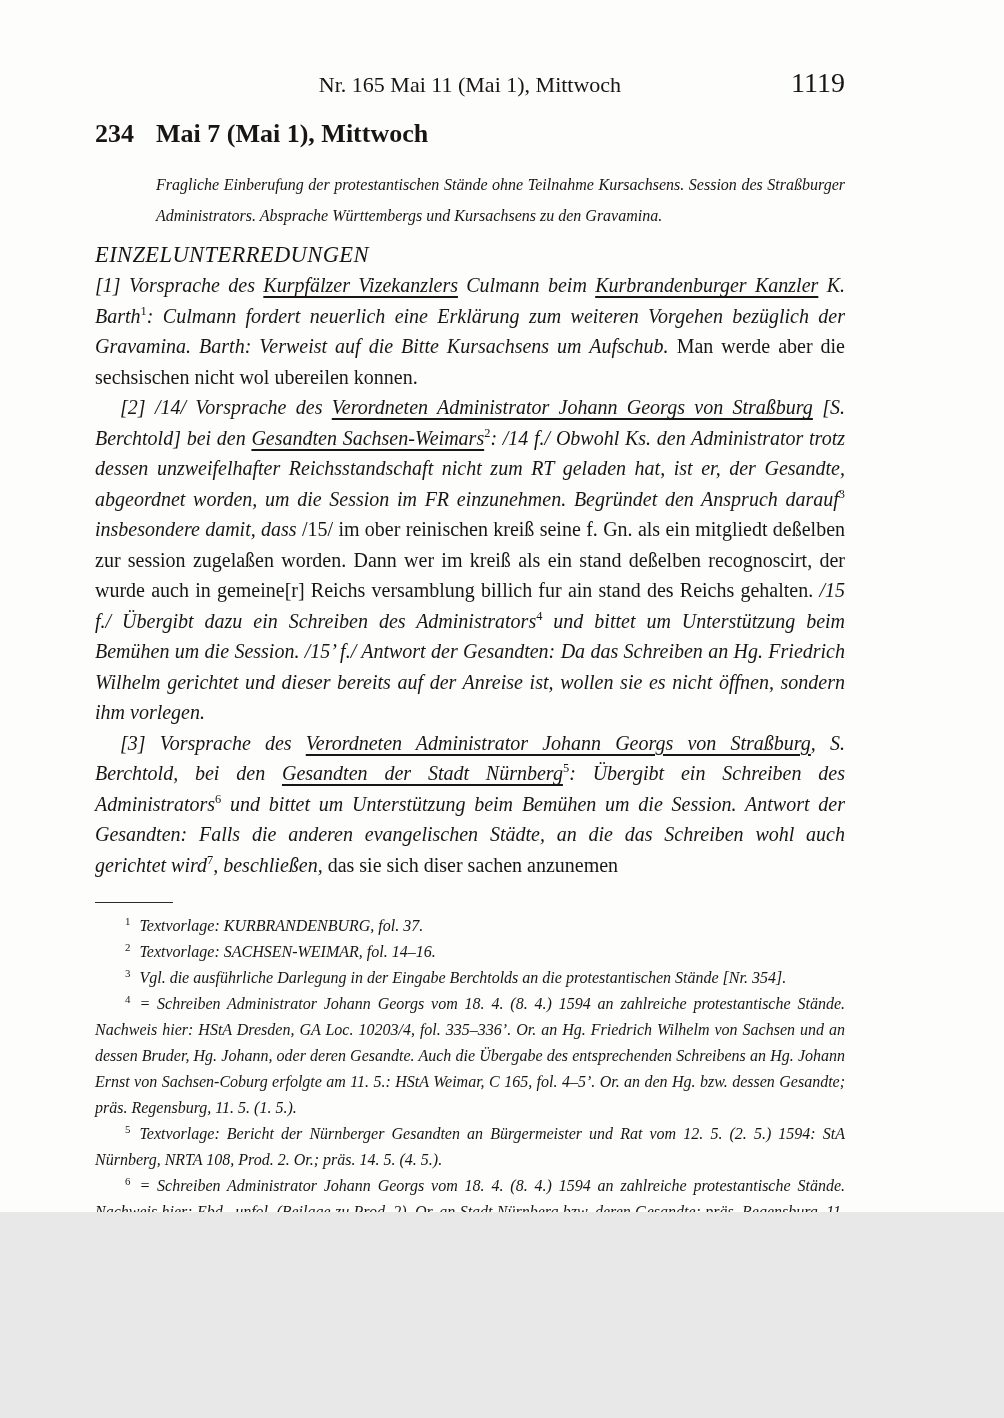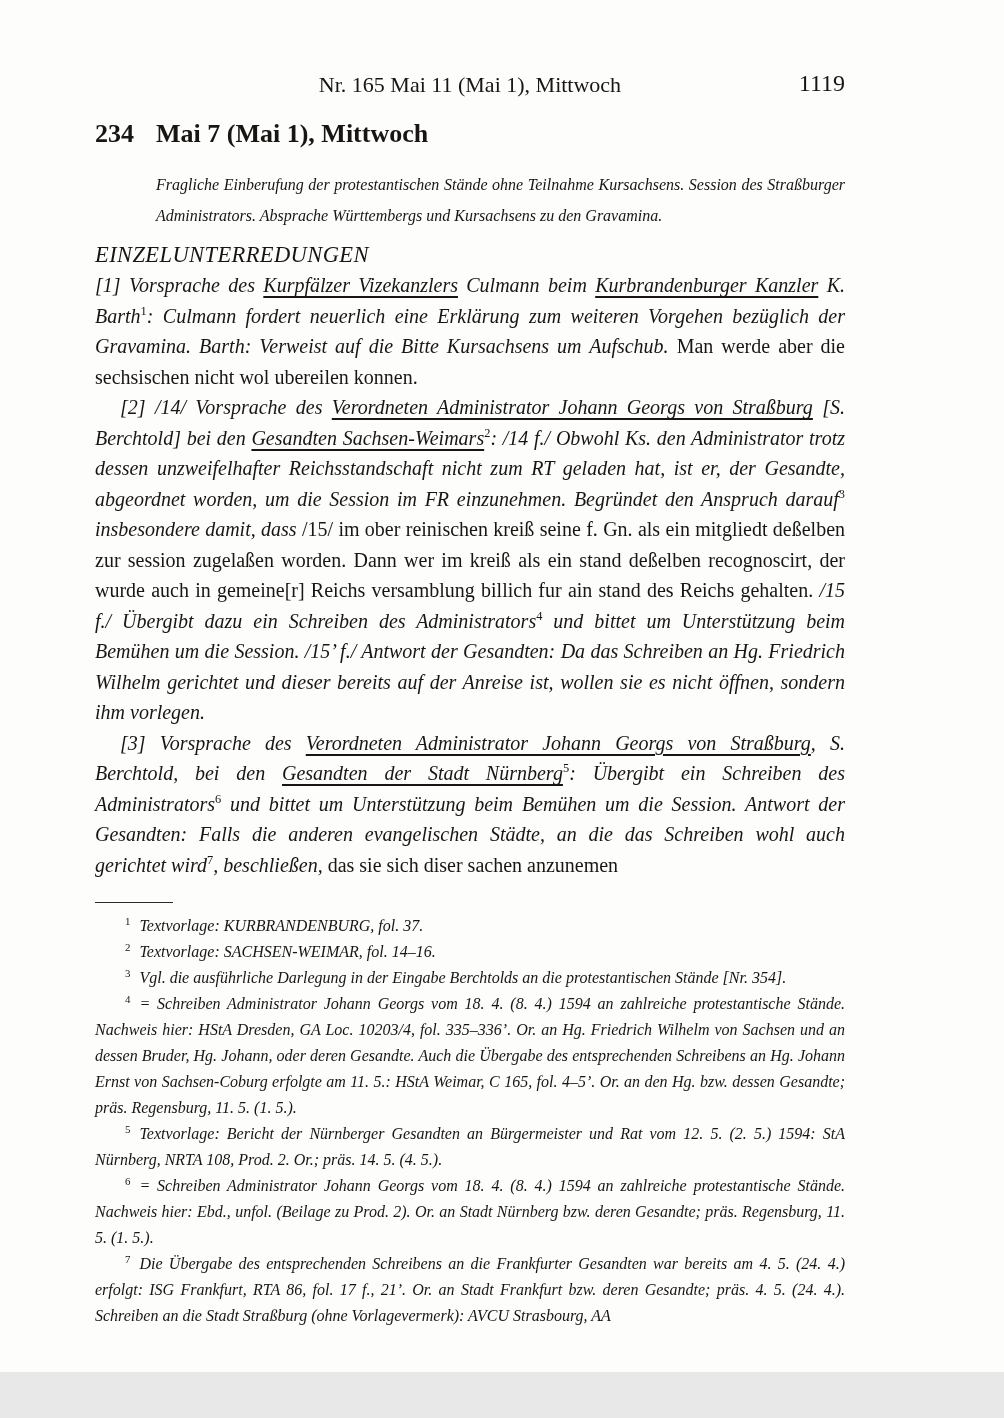--- a/index.html
+++ b/index.html
@@ -1,18 +1,18 @@
 <!DOCTYPE html>
 <html lang="de"><head>
 <meta charset="utf-8">
 <style>
   html,body{margin:0;padding:0;background:#e8e8e8;}
   .page{
     position:relative;
-    width:1004px;height:1372px;
+    width:1004px;height:1212px;
     margin:0 auto;
     background:#fdfdfb;
     color:#181512;
     font-family:"Liberation Serif","DejaVu Serif",serif;
     overflow:hidden;
   }
   .content{
     position:absolute;
     left:95px;top:0;
     width:750px;
@@ -21,21 +21,21 @@
   .running-header{
     position:relative;
     padding-top:72px;
     text-align:center;
     font-size:22px;
     line-height:26px;
   }
   .head-page-num{
     position:absolute;
     right:0;top:70px;
-    font-size:24px;
+    font-size:28px;
   }
   
   .entry-title{
     display:flex;
     margin-top:20px;
     font-weight:bold;
     font-size:26px;
     line-height:32px;
   }
   .entry-num{width:61px;flex:none;}

